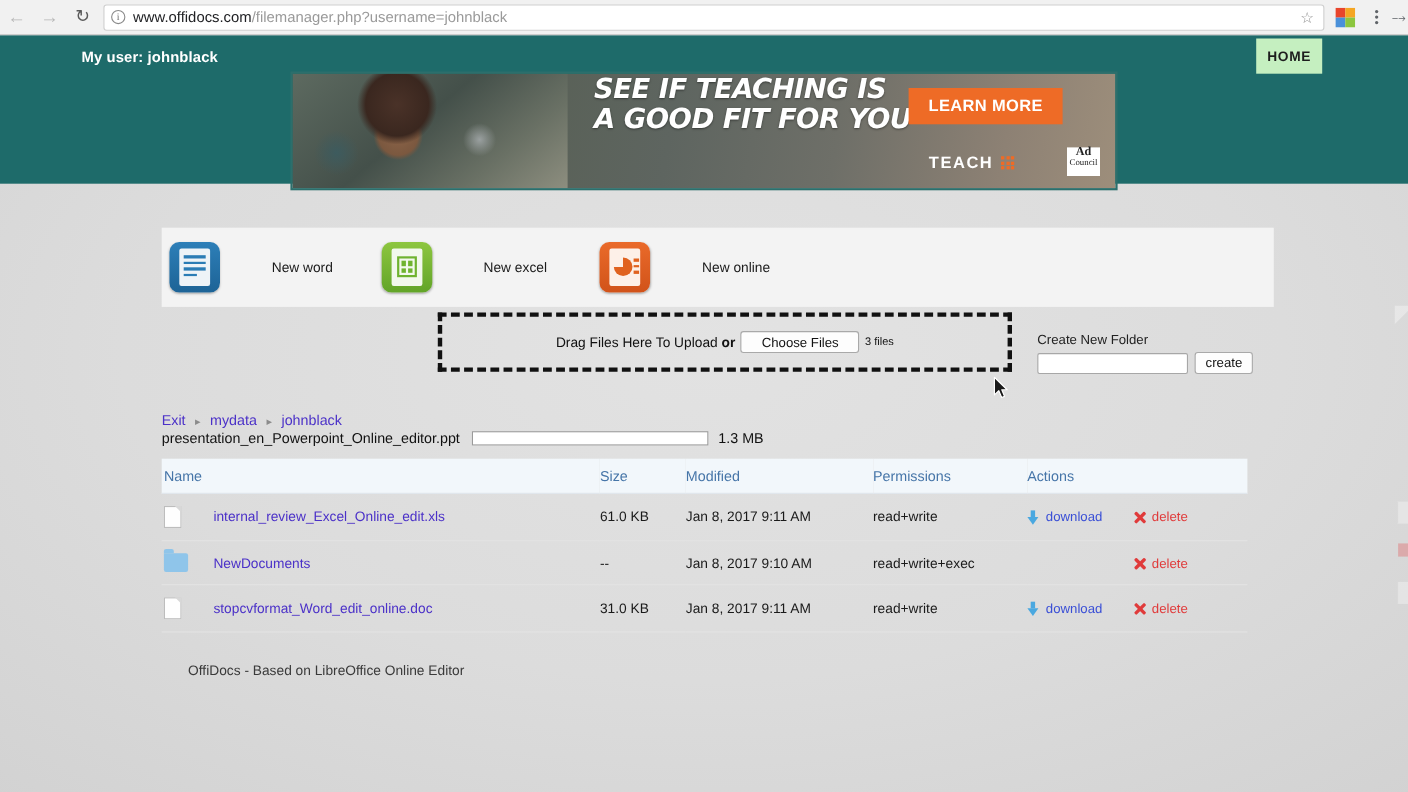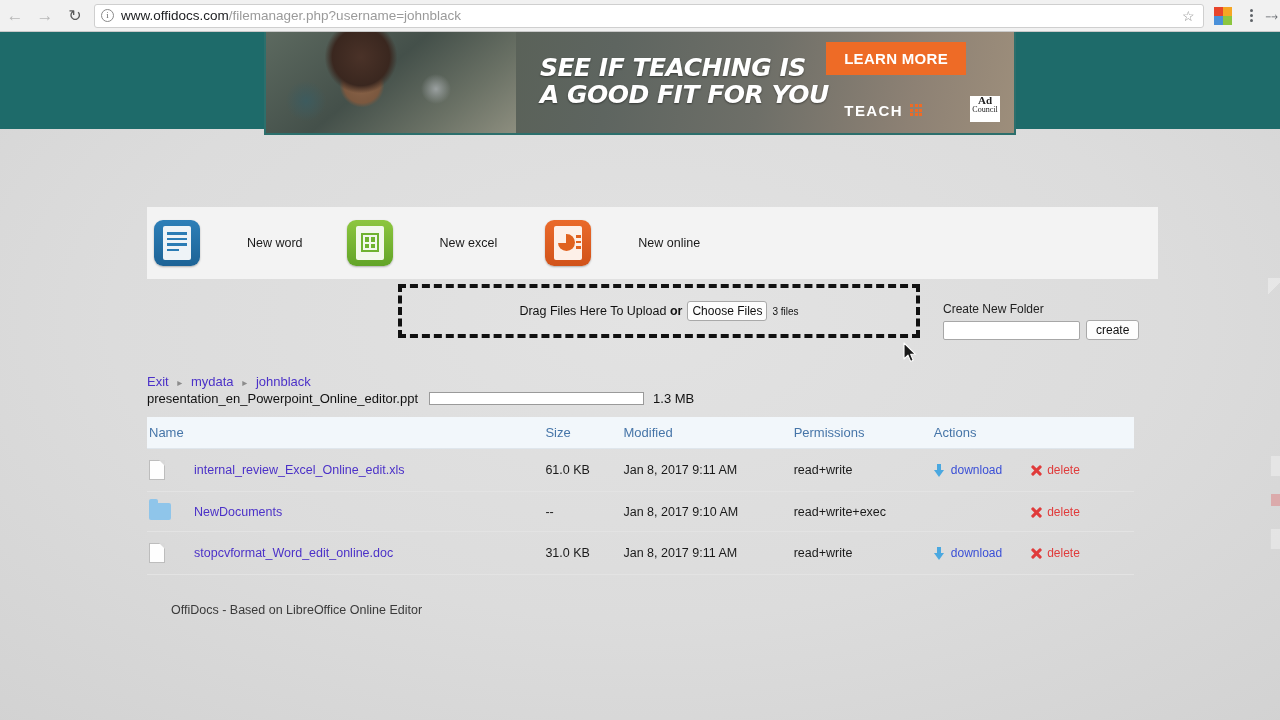--- a/index.html
+++ b/index.html
@@ -89,21 +89,21 @@
   
   #banner-strip {
     height: 97px; background: #1e6b6a;
     display: flex; align-items: center; justify-content: center;
   }
   #ad-banner {
     width: 752px; height: 108px;
     background: linear-gradient(100deg,#4e5a52 0%,#586055 26%,#5e6560 46%,#6e6f68 66%,#8d8174 86%,#9d8e7b 100%);
     border: 2px solid #2c6f6c;
     position: relative; overflow: hidden;
-    display: flex; align-items: center;
+    display: flex; align-items: flex-start;
   }
   #ad-photo {
     width: 250px; height: 100%;
     background:
       radial-gradient(circle 52px at 95px 28px, #4a3228 0%, #3a271f 55%, rgba(58,39,31,0) 70%),
       radial-gradient(circle 30px at 96px 56px, #8a6348 0%, #7b583f 60%, rgba(0,0,0,0) 75%),
       radial-gradient(circle 20px at 170px 60px, #9aa0a0 0%, rgba(120,125,125,0) 75%),
       radial-gradient(circle 26px at 40px 72px, #3d5b5e 0%, rgba(61,91,94,0) 78%),
       linear-gradient(140deg,#5d6a60 0%,#44504a 45%,#6a7165 75%,#8d8e7f 100%);
     position: relative; flex: none;
@@ -182,21 +182,21 @@
     width: 522px; height: 54px;
     border: 4px dashed #111;
     display: flex; align-items: center; justify-content: center;
     background: rgba(255,255,255,.04);
   }
   #upload-text { font-size: 12.5px; color: #111; }
   #upload-text b { font-weight: bold; }
   #choose-files-btn {
     display: inline-block; margin: 0 5px;
     border: 1px solid #a9a9a9; background: #fdfdfd;
-    border-radius: 3px; padding: 2px 4px; font-size: 12px; color: #111;
+    border-radius: 3px; padding: 2px 18px; font-size: 12px; color: #111;
   }
   #file-count { font-size: 10px; color: #111; }
 
   #create-folder-block { position: absolute; left: 943px; top: 270px; }
   #create-folder-label { font-size: 12px; color: #222; margin-bottom: 4px; }
   #create-folder-row { display: flex; align-items: center; }
   #folder-name-input {
     width: 137px; height: 19px; background: #fff;
     border: 1px solid #a7a7a7; border-radius: 2px;
     font-size: 12px; padding: 0 4px; font-family: "Liberation Sans", sans-serif;
@@ -333,20 +333,24 @@
   <div id="menu-icon">
     <b></b>
       <b></b>
       <b></b>
   </div>
   <div id="chrome-edge-icon">⤍</div>
 </div>
 
 <div id="viewport">
 
+  <div id="site-header">
+    <div id="user-label">My user: johnblack</div>
+    <div id="home-button">HOME</div>
+  </div>
 
   <div id="banner-strip">
     <div id="ad-banner">
       <div id="ad-photo"></div>
       <div id="ad-headline">
         <div>SEE IF TEACHING IS</div>
         <div>A GOOD FIT FOR YOU</div>
       </div>
       <div id="ad-cta">LEARN MORE</div>
       <div id="ad-teach">

